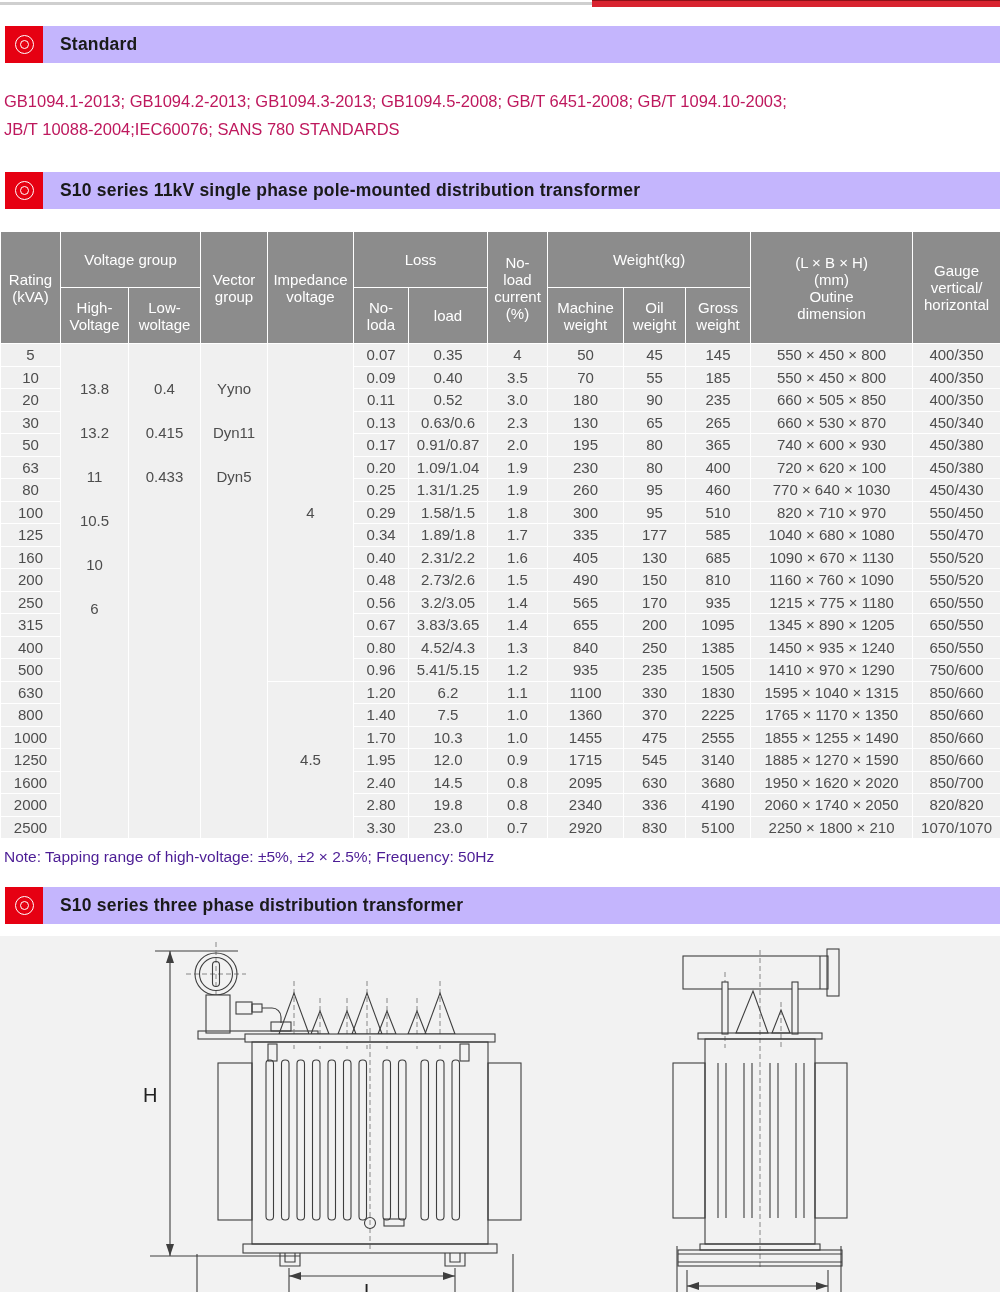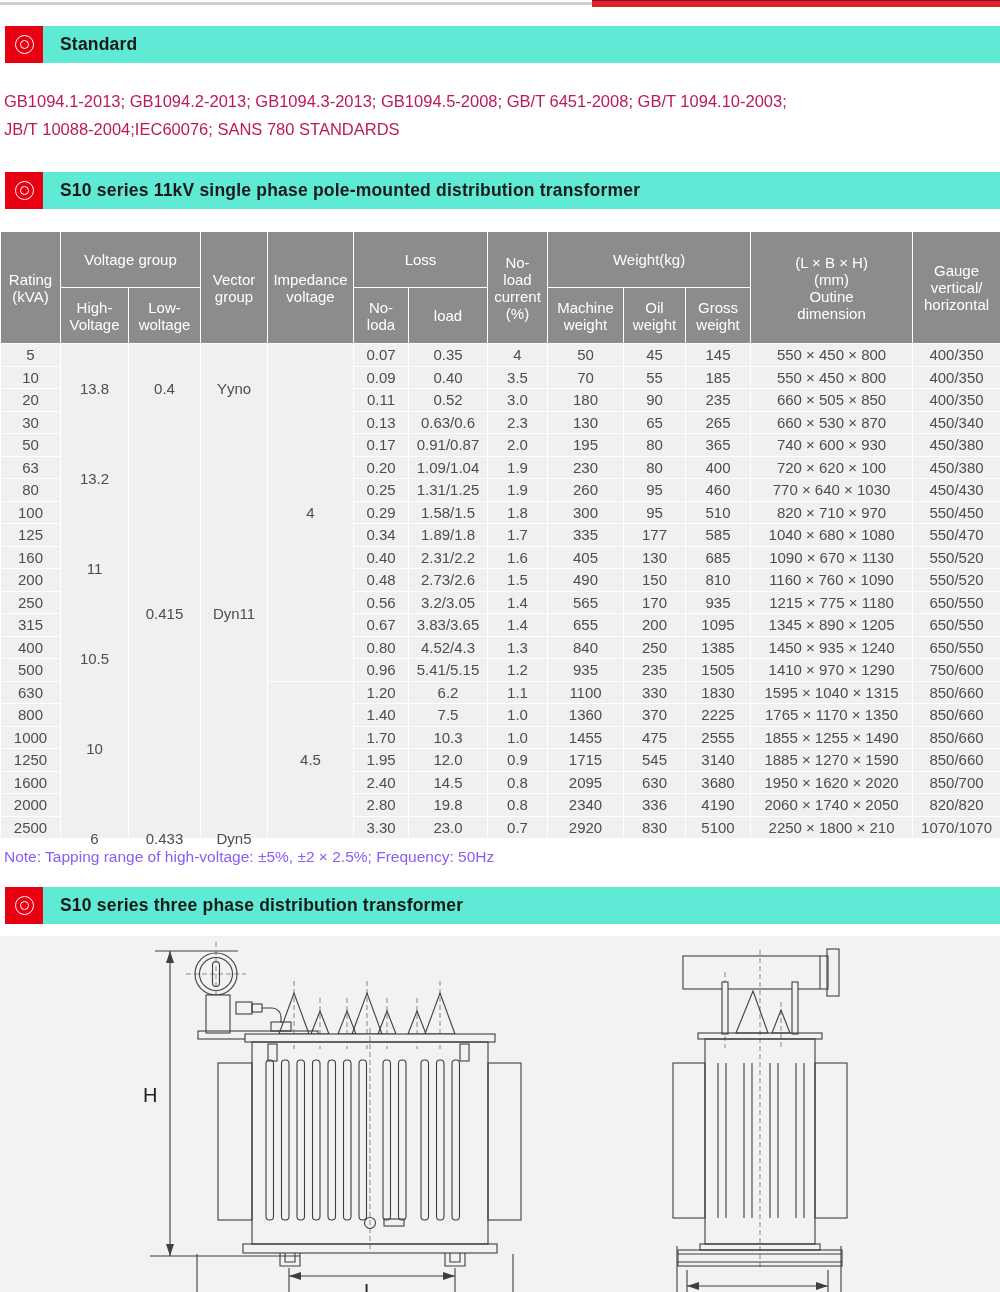--- a/index.html
+++ b/index.html
@@ -11,36 +11,36 @@
   .topbar{position:relative;height:8px;}
   .topbar .gray{position:absolute;left:0;top:2px;width:592px;height:3px;background:#cfcfcf;}
   .topbar .red{position:absolute;left:592px;top:0;width:408px;height:6px;background:#d8232f;border-top:1px solid #8e1118;}
   
   .sec{display:flex;align-items:stretch;height:37px;margin:0 0 0 0;}
   .icon-sq{width:38px;height:37px;background:#e60012;flex:0 0 38px;margin-left:5px;
     display:flex;align-items:center;justify-content:center;}
   .ring-outer{width:17px;height:17px;border:1.6px solid #fff;border-radius:50%;
     display:flex;align-items:center;justify-content:center;}
   .ring-inner{width:7px;height:7px;border:1.6px solid #fff;border-radius:50%;}
-  .sec .bar{flex:1;background:#5eead4;display:flex;align-items:center;
+  .sec .bar{flex:1;background:#c4b5fd;display:flex;align-items:center;
     padding-left:17px;font-size:17.5px;font-weight:bold;color:#1a1a1a;letter-spacing:.2px;}
   
   .standards{margin:24px 0 0 4px;font-size:16.5px;color:#be185d;line-height:28px;white-space:pre-line;}
   
   table.spec{border-collapse:collapse;table-layout:fixed;width:1000px;margin-top:22px;}
   table.spec col{}
   table.spec th,table.spec td{border:1px solid #fff;padding:0;text-align:center;vertical-align:middle;}
   table.spec thead th{background:#8c8c8c;color:#fff;font-weight:normal;font-size:15px;
     line-height:17px;white-space:pre-line;}
   table.spec thead tr.r1 th{height:55px;}
   table.spec thead tr.r2 th{height:55px;}
   table.spec tbody td{background:#f0f0f0;color:#4d4d4d;font-size:15px;height:21.5px;line-height:21px;}
-  .stack{display:flex;flex-direction:column;justify-content:space-between;align-items:center;height:100%;margin-top:44px;}
+  .stack{display:flex;flex-direction:column;justify-content:flex-start;align-items:center;height:100%;margin-top:44px;}
   .stack div{height:44px;display:flex;align-items:center;}
-  .note{margin:9px 16px 0 4px;font-size:15.5px;color:#8b5cf6;}
+  .note{margin:9px 16px 0 4px;font-size:15.5px;color:#4c1d95;}
   .sec.s2{margin-top:29px;justify-content:space-between;}
   .sec.s3{margin-top:21px;border-radius:8px;}
   
   .panel{position:relative;width:1000px;height:387px;background:#f2f2f2;margin-top:12px;}
   .panel svg{position:absolute;left:0;top:0;}
   .draw line,.draw path,.draw rect,.draw circle,.draw polygon,.draw polyline{
     stroke:#3f3f3f;stroke-width:1.1;fill:none;}
   .draw .dash{stroke:#7a7a7a;stroke-dasharray:5 3;stroke-width:0.9;}
   .draw .fillw{fill:#f2f2f2;}
   .draw text{fill:#222;font-family:"Liberation Sans",sans-serif;font-size:20px;stroke:none;}

